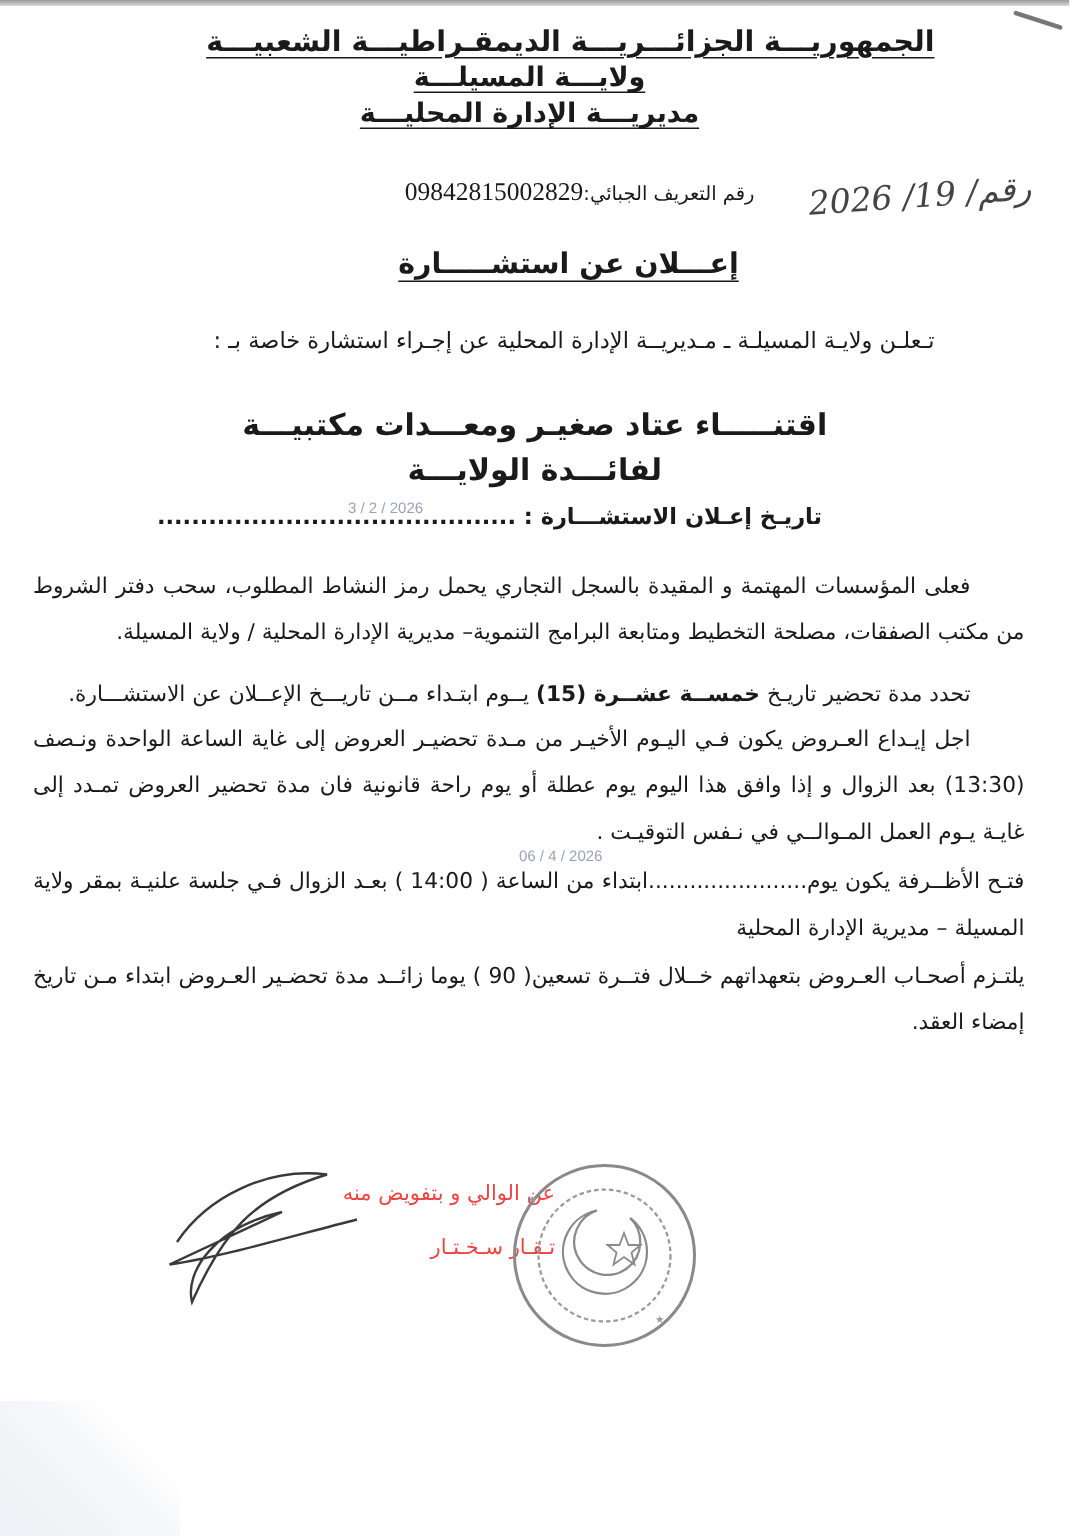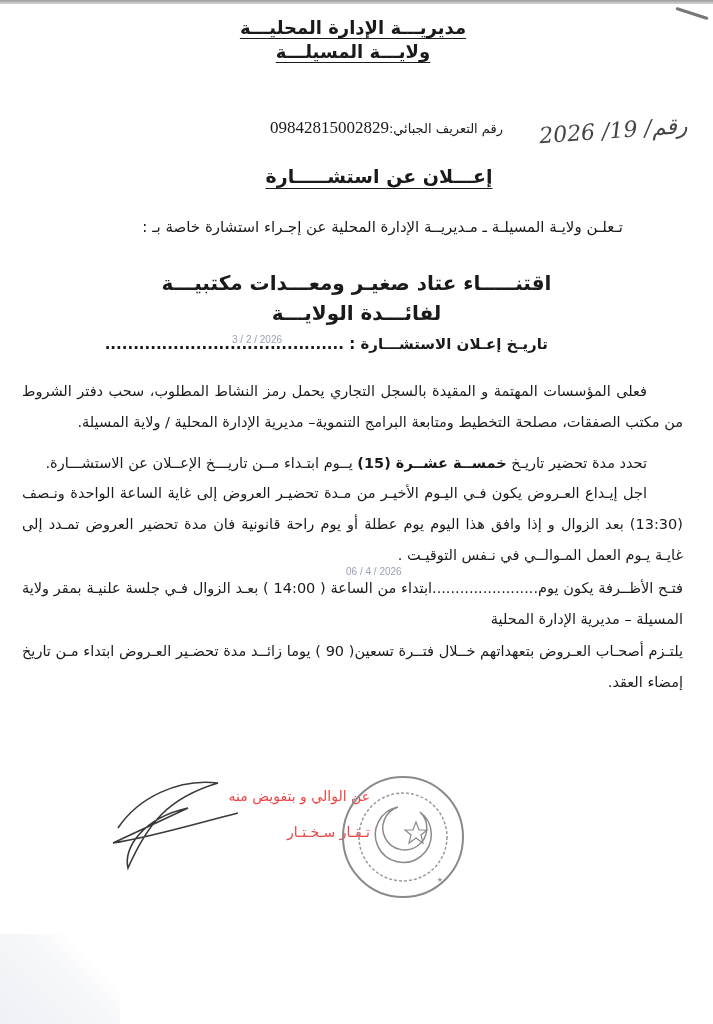--- a/index.html
+++ b/index.html
@@ -79,22 +79,23 @@
     .official-seal { position: absolute; top: 772px; left: 338px; }
   </style>
 </head>
 <body>
 
 <div class="top-edge"></div>
 <div class="pencil-mark"></div>
 <div class="paper-fold"></div>
 
 <div class="header-block">
+  <span class="hdr-line main">الجمهوريـــة الجزائـــريـــة الديمقـراطيـــة الشعبيـــة</span>
+  <span class="hdr-line">ولايـــة المسيلـــة</span>
   <span class="hdr-line">مديريـــة الإدارة المحليـــة</span>
-  <span class="hdr-line">ولايـــة المسيلـــة</span>
 </div>
 
 <div class="id-row">
   <span class="id-label">رقم التعريف الجبائي:</span><span>09842815002829</span>
 </div>
 
 <div class="handwritten-ref">رقم/ 19/ 2026</div>
 
 <div class="doc-title">إعـــلان عن استشـــــارة</div>
 

